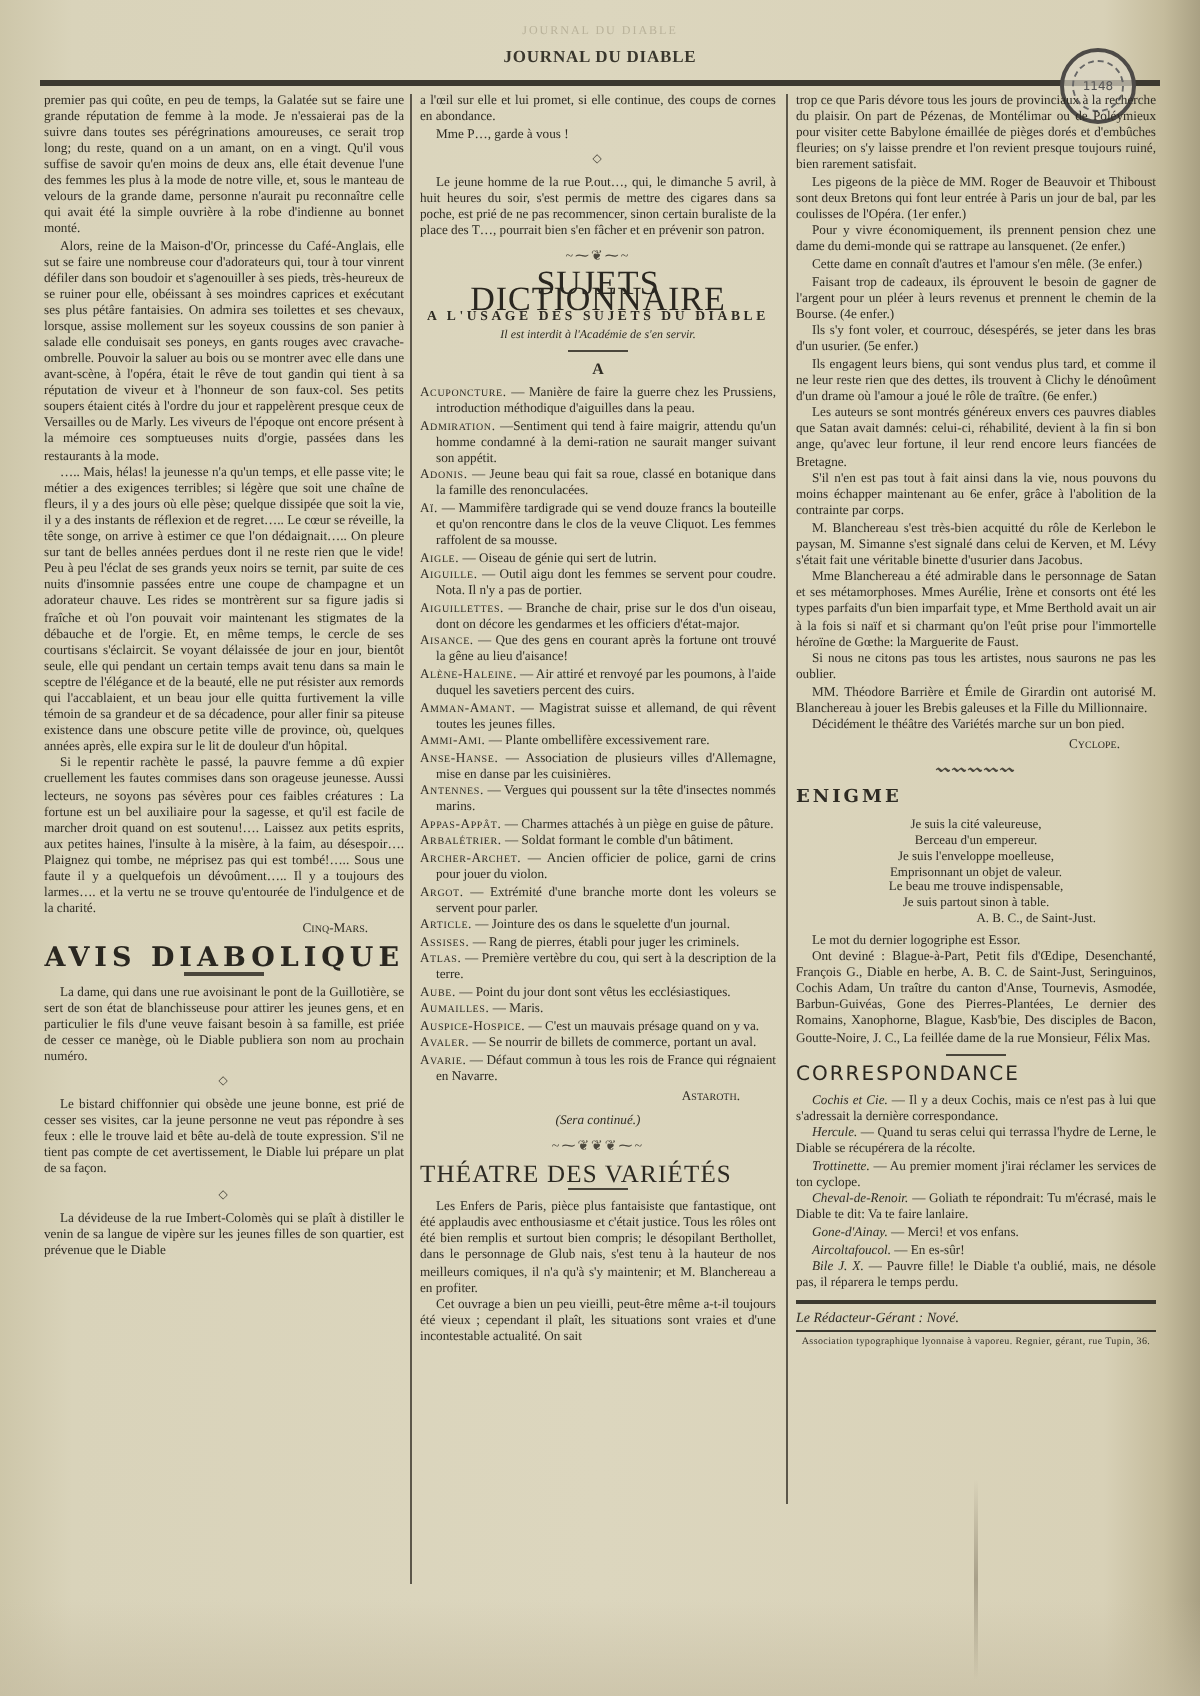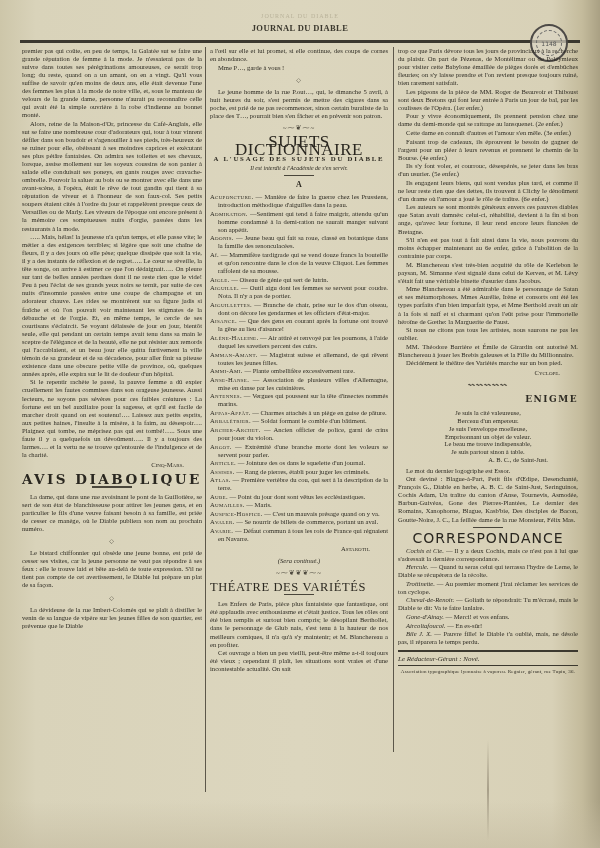--- a/index.html
+++ b/index.html
@@ -46,47 +46,47 @@
   .col-left { left: 22px; width: 180px; }
   .col-mid { left: 210px; width: 178px; }
   .col-right { left: 398px; width: 180px; }
   .col-rule { position: absolute; top: 47px; width: 1px; background: #5c574a; }
   .col p { text-indent: 8px; margin-bottom: 0.5px; }
   .col p.noindent { text-indent: 0; }
   .sig { text-align: right; font-variant: small-caps; padding-right: 18px; margin: 2px 0 4px; }
   .ornament { text-align: center; font-size: 7px; color: #4c483d; margin: 4px 0; letter-spacing: 1px; }
   .ornament.small { font-size: 6px; }
   .title-gothic {
-    text-align: left; font-family: "DejaVu Serif", serif; font-weight: bold; font-size: 13.5px;
+    text-align: right; font-family: "DejaVu Serif", serif; font-weight: bold; font-size: 13.5px;
     letter-spacing: 2.5px; margin: 6px 0 2px; color: #2a2720;
   }
   .title-big {
     text-align: center; font-family: "Liberation Serif", serif; font-size: 17px; letter-spacing: 0.5px;
     margin: 6px 0 1px; color: #2a2720;
   }
   .title-sub {
     text-align: center; font-weight: bold; font-size: 6.8px; letter-spacing: 1.8px; margin-bottom: 1px;
   }
   .title-note { text-align: center; font-style: italic; font-size: 6px; margin-bottom: 3px; }
   .short-rule { width: 30px; height: 1px; background: #4a463b; margin: 3px auto 5px; }
   .letter-head { text-align: center; font-weight: bold; font-size: 8px; margin: 2px 0 4px; }
   .entry { text-indent: -8px !important; padding-left: 8px; margin-bottom: 0.5px; }
   .entry .hw { font-variant: small-caps; letter-spacing: 0.3px; }
   .cont { text-align: center; font-style: italic; margin: 3px 0; }
   .title-theatre {
     font-size: 12.5px; letter-spacing: 0.6px; margin: 6px 0 1px; color: #2d2a22;
   }
   .title-enigme {
-    text-align: right; font-weight: bold; font-size: 9px; letter-spacing: 1.5px; margin: 6px 0 6px;
+    text-align: left; font-weight: bold; font-size: 9px; letter-spacing: 1.5px; margin: 6px 0 6px;
     font-family: "DejaVu Serif", serif;
   }
   .verse { text-align: center; font-size: 6.5px; line-height: 7.7px; }
   .verse-sig { text-align: right; padding-right: 30px; font-size: 6.5px; margin-bottom: 3px; }
   .title-corr {
-    text-align: center; font-family: "DejaVu Sans", sans-serif; font-size: 14px; letter-spacing: 1px;
+    text-align: left; font-family: "DejaVu Sans", sans-serif; font-size: 10px; letter-spacing: 1px;
     margin: 6px 0 5px; color: #2a2720;
   }
   .it { font-style: italic; }
   .double-rule { height: 2px; background: #3c392f; margin: 4px 0 2px; }
   .gerant { font-style: italic; font-size: 7px; padding-right: 14px; margin: 3px 0 2px; }
   .thin-rule { height: 1px; background: #3c392f; margin: 1px 0 3px; }
   .imprint { text-align: center; font-size: 5px; line-height: 6px; letter-spacing: 0.2px; }
   .crease { position: absolute; left: 487px; top: 740px; width: 2px; height: 100px;
     background: linear-gradient(180deg, rgba(120,110,90,0) 0%, rgba(120,110,90,0.5) 50%, rgba(120,110,90,0) 100%); }
 </style>

